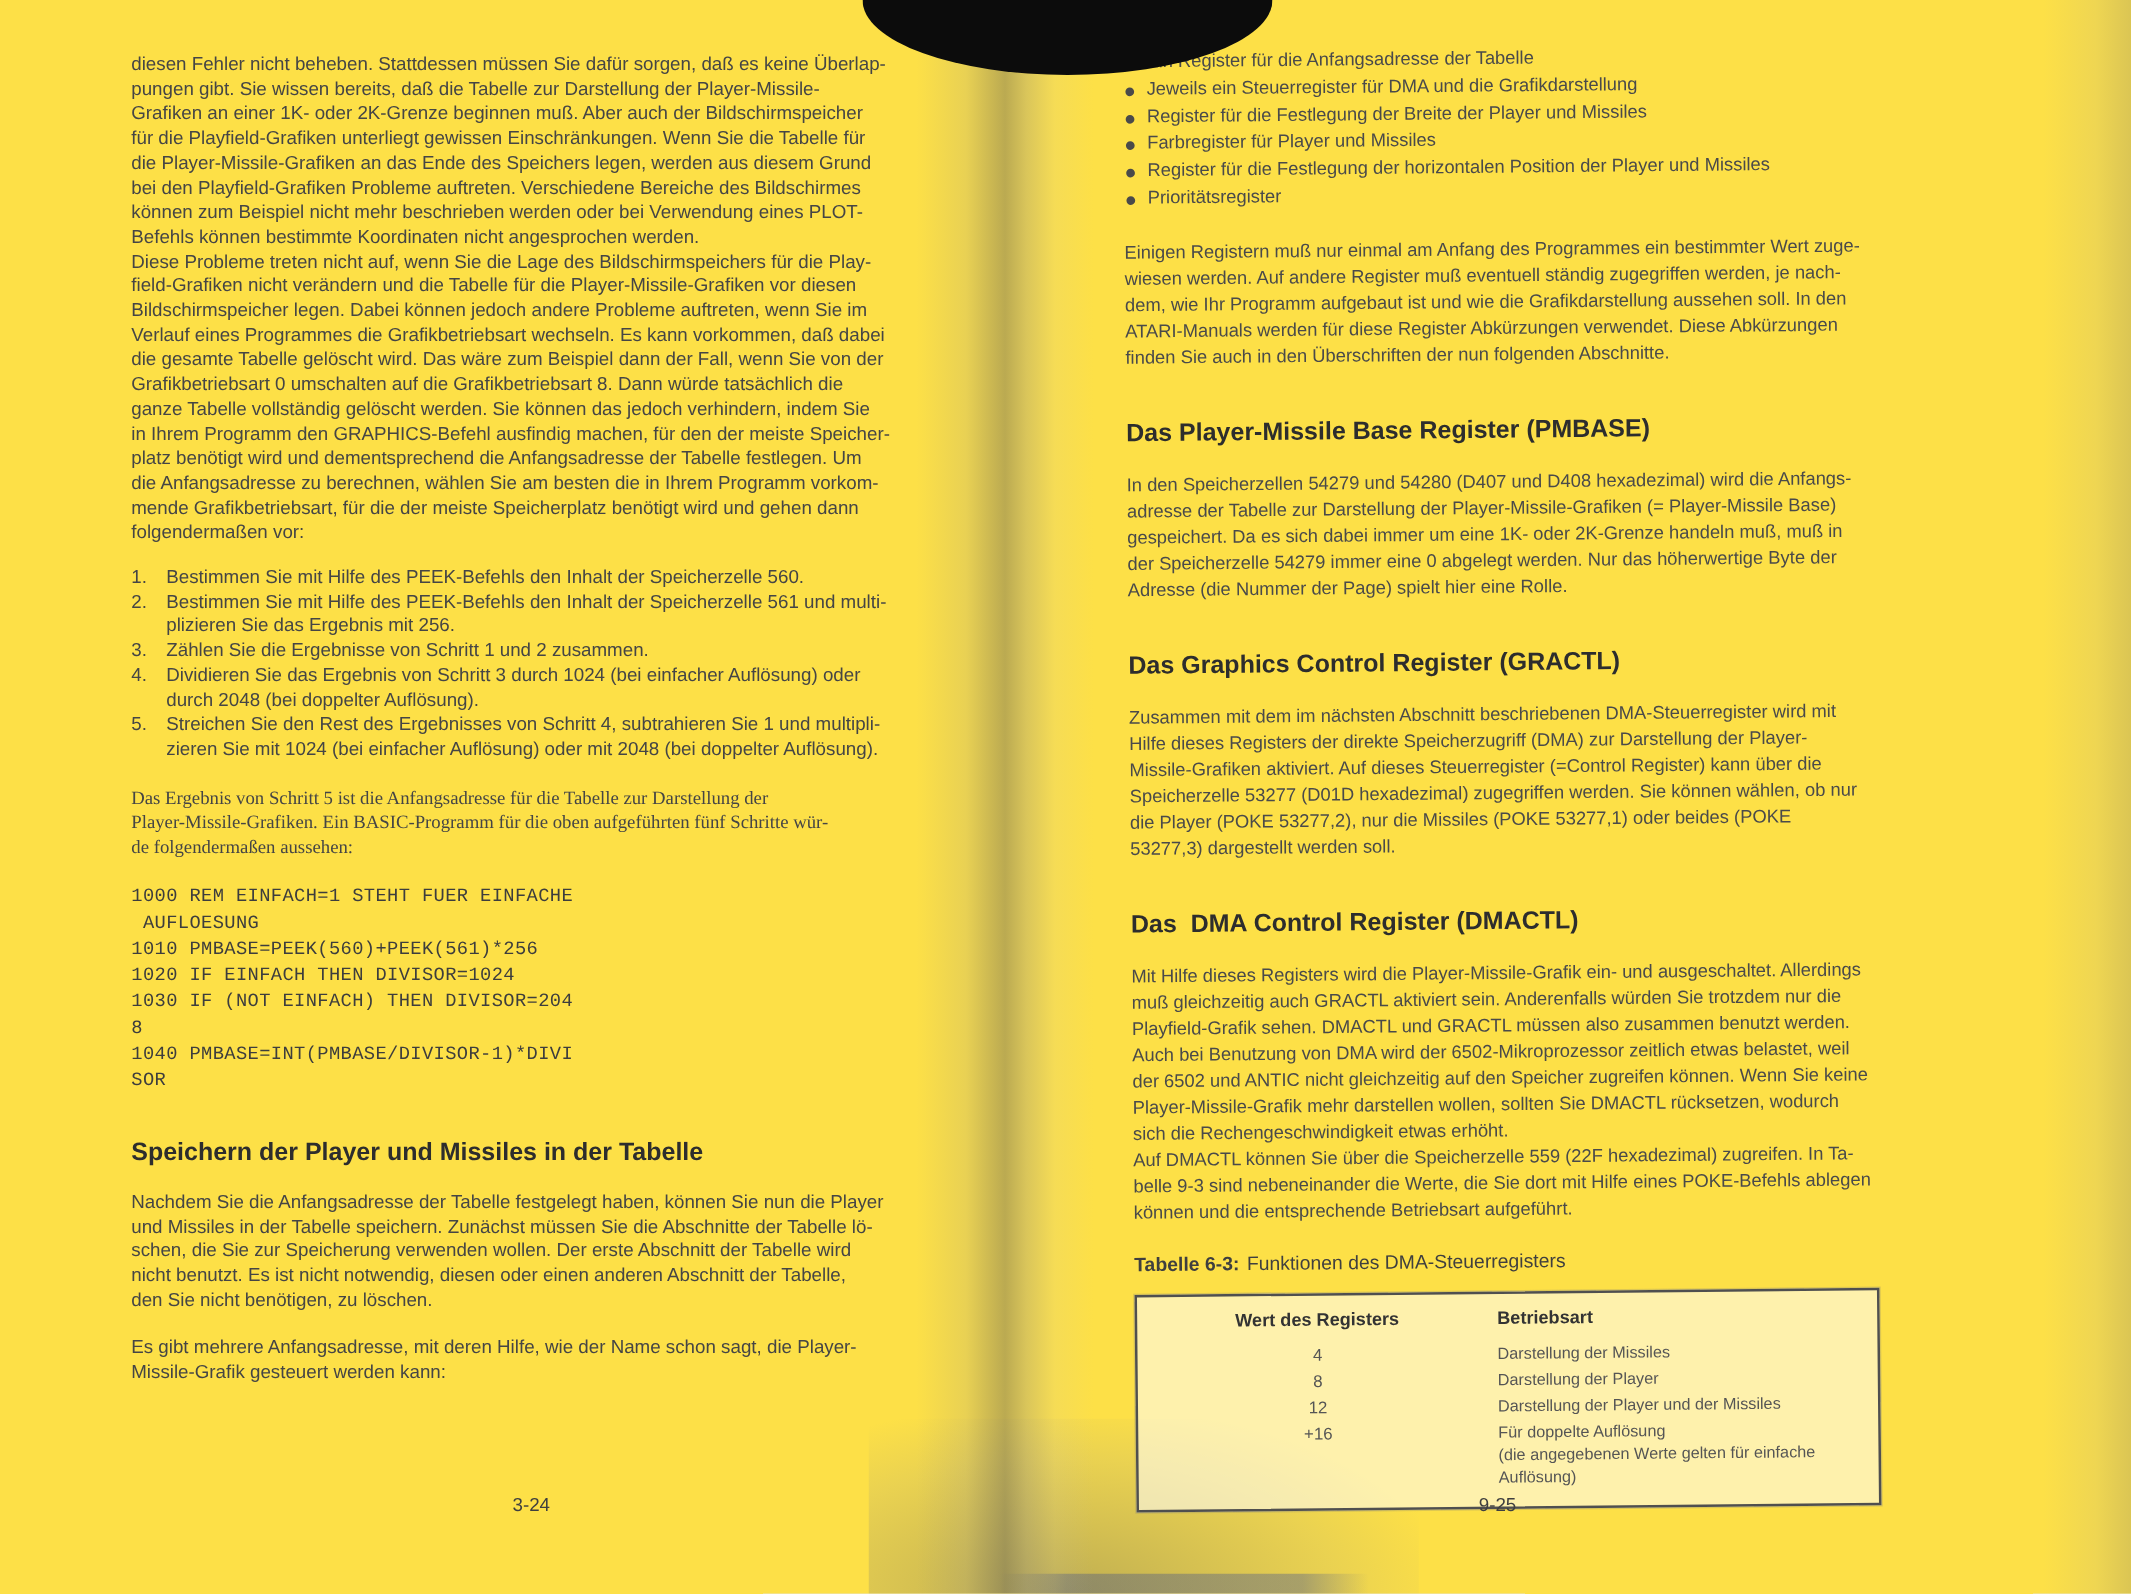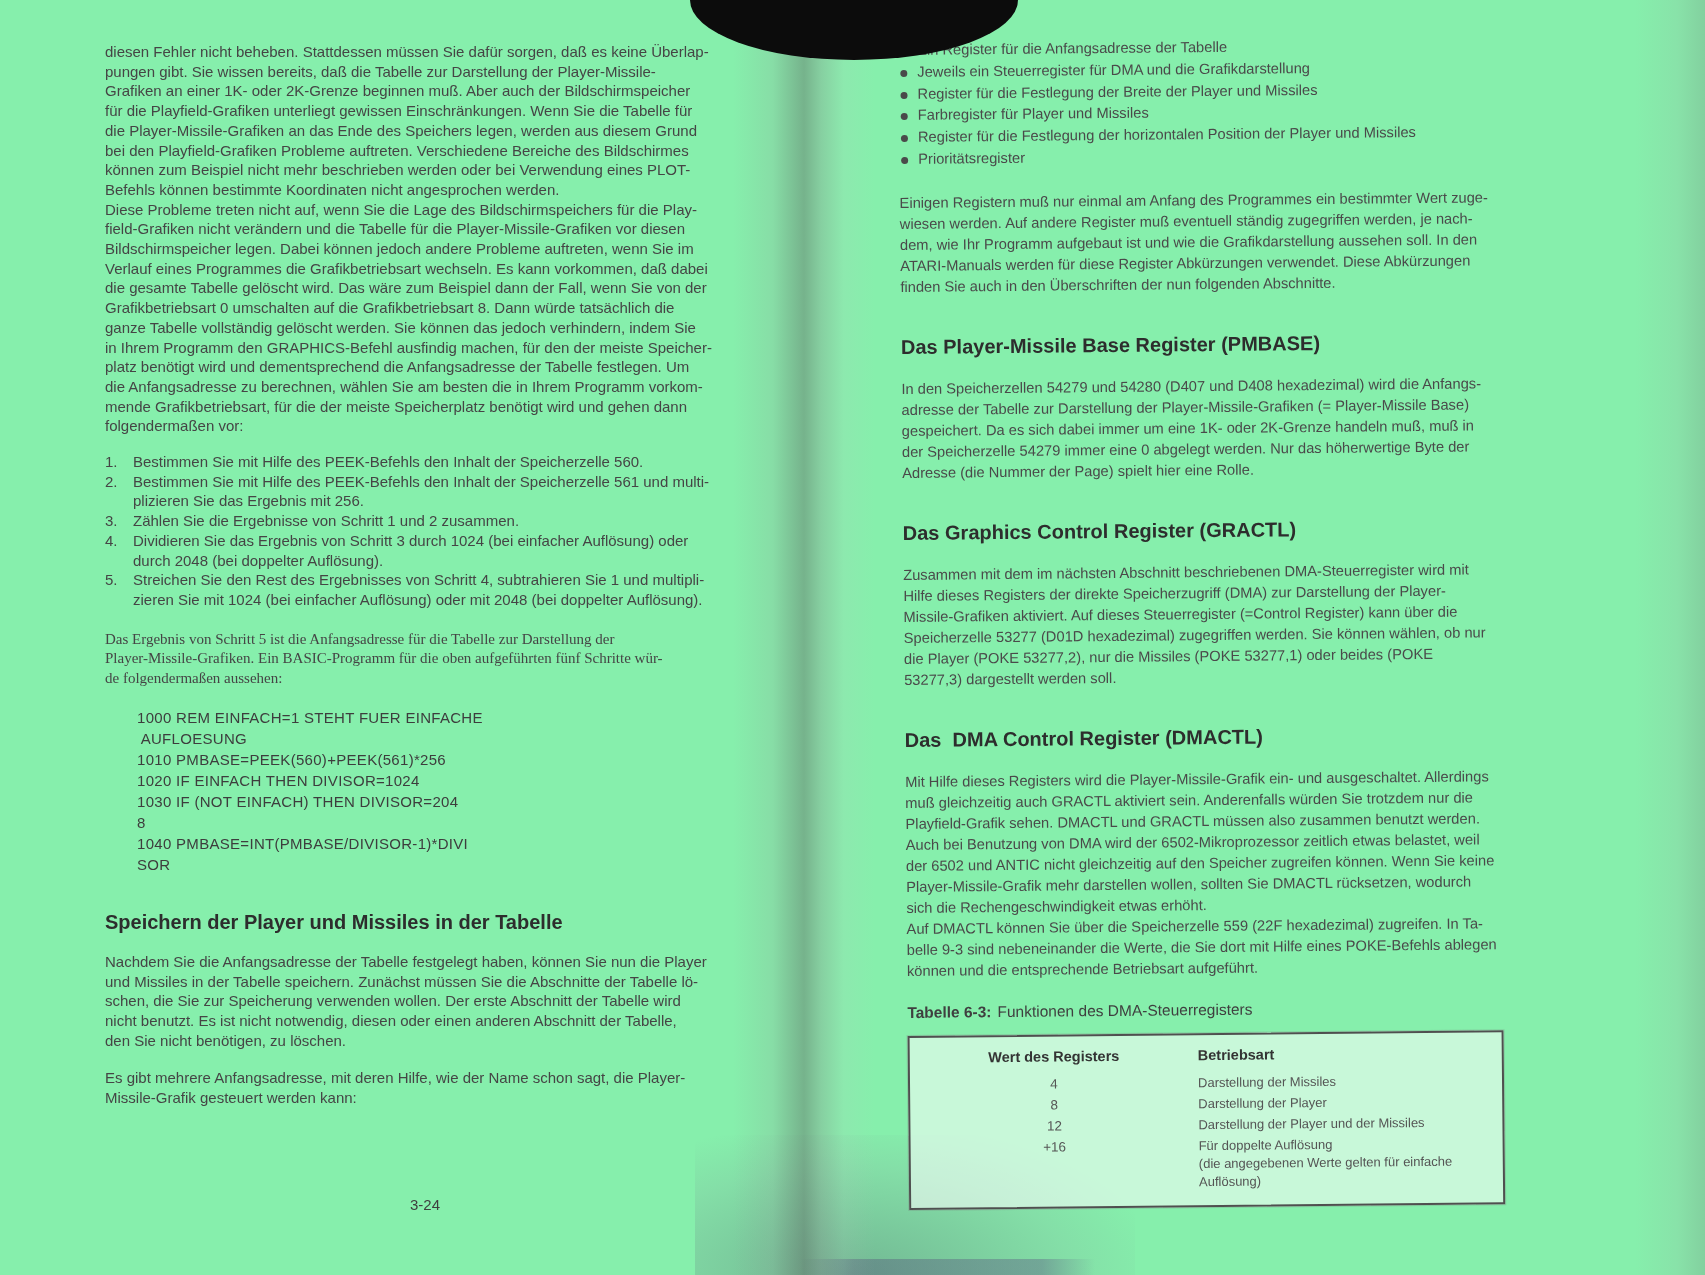--- a/index.html
+++ b/index.html
@@ -1,18 +1,18 @@
 <!DOCTYPE html>
 <html><head>
 <meta charset="utf-8">
 <style>
   html,body{margin:0;padding:0;background:#e8e8e6;}
   .spread{
     position:relative;width:1705px;height:1275px;overflow:hidden;
-    background:#86efac;
+    background:#fde047;
     font-family:"Liberation Sans","DejaVu Sans",sans-serif;
   }
   
   .spine-wedge{
     position:absolute;left:690px;top:0;width:328px;height:60px;
     background:#0c0c0c;clip-path:ellipse(50% 100% at 50% 0%);z-index:6;
   }
   .gutter-shadow{
     position:absolute;left:733px;top:0;width:142px;height:1275px;z-index:2;
     background:linear-gradient(90deg,
@@ -44,22 +44,22 @@
     transform:rotate(-0.55deg);transform-origin:top left;
   }
   .para{font-size:15px;line-height:19.7px;white-space:pre-line;}
   .right-col .para{font-size:14.7px;line-height:21px;}
   .steps{margin-top:16px;}
   .step{display:flex;font-size:15px;line-height:19.7px;}
   .step-num{width:28px;flex:none;}
   .step-text{white-space:pre-line;flex:1;}
   .result-para{margin-top:20px;font-family:Liberation Serif, serif;}
   .code{
-    margin-top:18px;font-family:Liberation Sans, sans-serif;
-    font-size:15px;line-height:21px;white-space:pre;color:#3d3d3d;letter-spacing:0.3px;margin-left:32px;
+    margin-top:18px;font-family:Liberation Mono, monospace;
+    font-size:15px;line-height:21px;white-space:pre;color:#3d3d3d;letter-spacing:0.3px;
   }
   .heading{font-weight:bold;font-size:20px;color:#2d2d2d;white-space:pre-wrap;}
   .left-col .heading-1{margin-top:36px;}
   .left-col .section-body{margin-top:18px;}
   .left-col .heading-2{margin-top:24px;}
   .bullets{margin-bottom:22px;}
   .bullet-item{display:flex;align-items:flex-start;font-size:14.7px;line-height:21.8px;}
   .bullet-dot{width:7px;height:7px;border-radius:50%;background:#4a4a4a;margin:8px 10px 0 2px;flex:none;}
   .right-col .section{margin-top:38px;}
   .right-col .section .section-body{margin-top:20px;}
@@ -252,14 +252,15 @@
         <div class="cell-value">12</div>
         <div class="cell-mode">Darstellung der Player und der Missiles</div>
 
         <div class="cell-value">+16</div>
         <div class="cell-mode">Für doppelte Auflösung
 (die angegebenen Werte gelten für einfache Auflösung)</div>
       </div>
     </div>
   </div>
 
+  <div class="page-num page-num-right">9-25</div>
 
 </div>
 
 </body></html>

